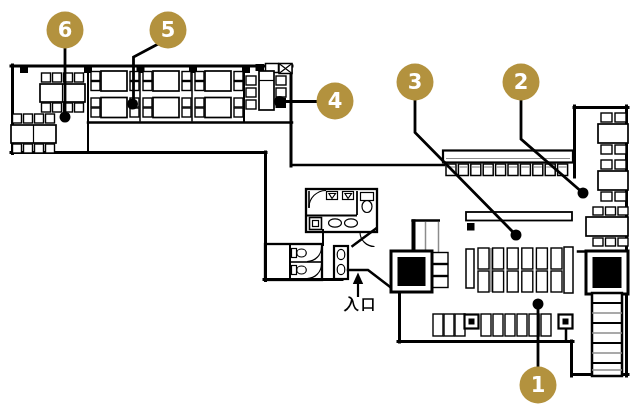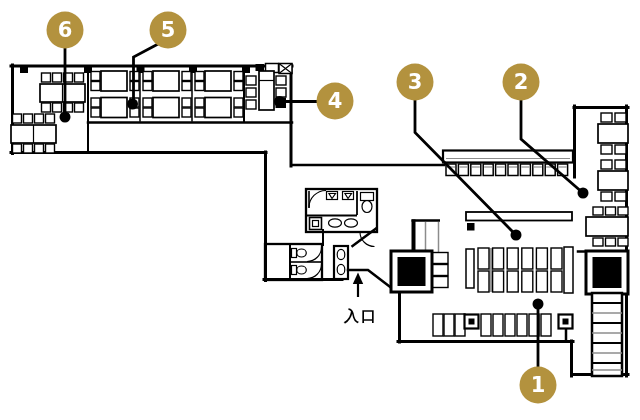--- a/index.html
+++ b/index.html
@@ -286,15 +286,15 @@
   </g>
 </svg>
 
 <div class="marker" style="left: 538px; top: 385px; background: rgb(179, 146, 62); color: rgb(255, 255, 255);">1</div>
 <div class="marker" style="left: 521px; top: 82px; background: rgb(179, 146, 62); color: rgb(255, 255, 255);">2</div>
 <div class="marker" style="left: 415px; top: 82px; background: rgb(179, 146, 62); color: rgb(255, 255, 255);">3</div>
 <div class="marker" style="left: 335px; top: 101px; background: rgb(179, 146, 62); color: rgb(255, 255, 255);">4</div>
 <div class="marker" style="left: 168px; top: 30px; background: rgb(179, 146, 62); color: rgb(255, 255, 255);">5</div>
 <div class="marker" style="left: 65px; top: 30px; background: rgb(179, 146, 62); color: rgb(255, 255, 255);">6</div>
 
-<div class="entrance" style="left:361px;top:316px;">入口</div>
+<div class="entrance" style="left:361px;top:304px;">入口</div>
 
 </div>
 
 </body></html>

